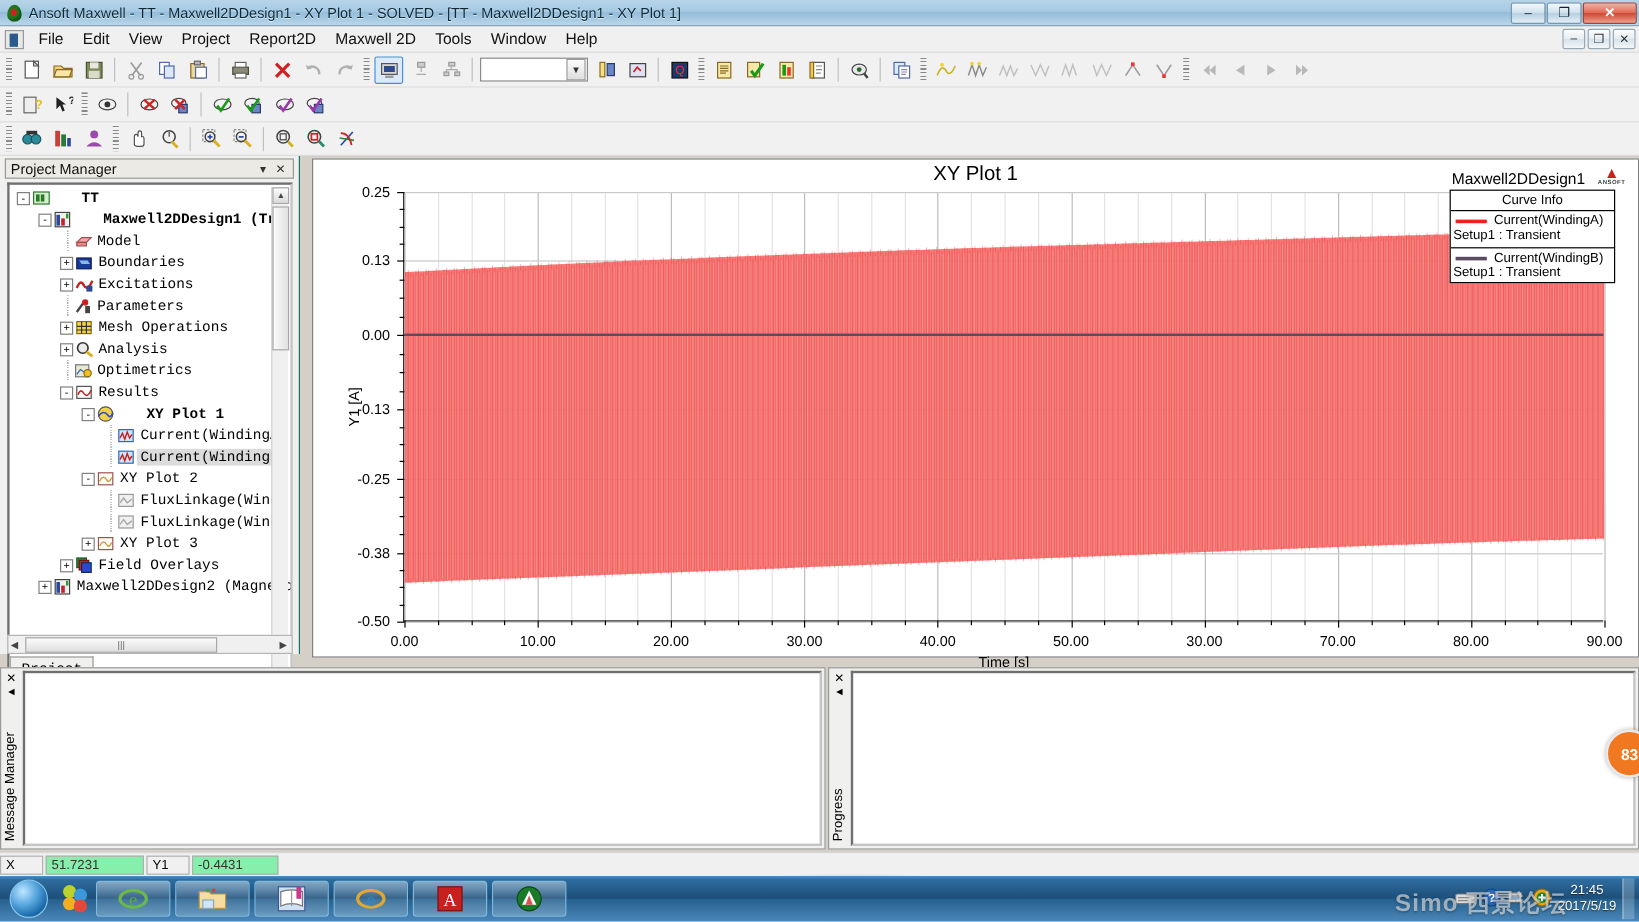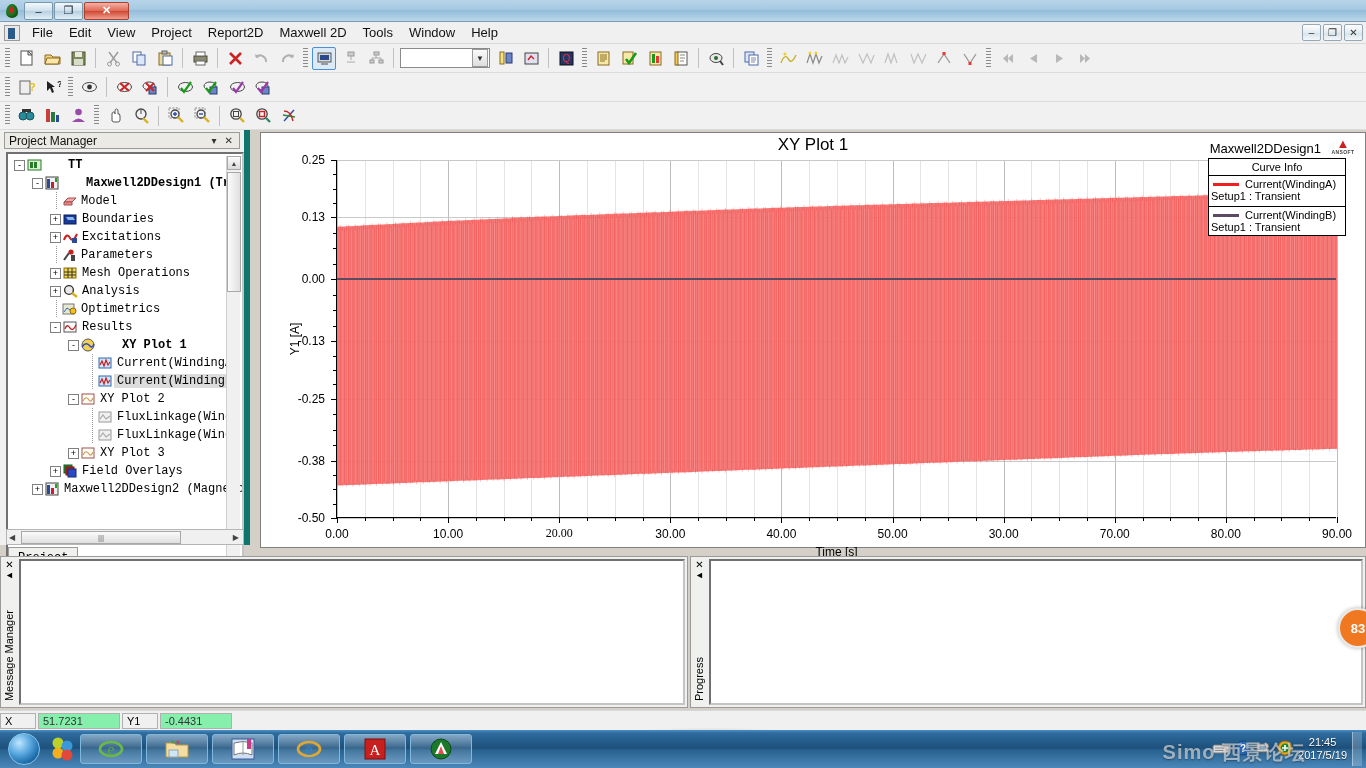--- a/index.html
+++ b/index.html
@@ -99,21 +99,21 @@
   .combo .arrow {
     width:16px;height:18px;margin-left:auto;margin-right:1px;
     background:linear-gradient(to bottom,#fbfbfb,#dedede);
     border:1px solid #9a9a9a; display:flex;align-items:center;justify-content:center;
     font-size:8px;color:#333;
   }
 
   
   .pm-panel {
     position:absolute; left:0; top:130px; width:250px; height:415px;
-    background:#f0f0ee; border-right:6px solid #0f766e;
+    background:#f0f0ee; border-right:1px solid #0f766e;
   }
   .pm-header {
     height:17px; display:flex; align-items:center;
     background:#eceae4; border:1px solid #9a9a9a; margin:2px 4px 0 4px;
     padding:0 2px;
   }
   .pm-title { font-size:12px; color:#111; flex:1 1 auto; padding-left:2px; }
   .pm-hicon { font-size:10px; color:#333; padding:0 4px; }
   .pm-tree-wrap {
     position:absolute; left:6px; top:22px; width:238px; height:470px;
@@ -309,20 +309,21 @@
 </style>
 </head>
 <body>
 
 <div id="app">
 
   <div class="titlebar">
     <div class="title-icon">
         <div class="drop"></div>
       </div>
+    <div class="title-text">Ansoft Maxwell - TT - Maxwell2DDesign1 - XY Plot 1 - SOLVED - [TT - Maxwell2DDesign1 - XY Plot 1]</div>
     <div class="win-btns">
       <div class="win-btn">–</div>
       <div class="win-btn">❐</div>
       <div class="win-btn close">✕</div>
     </div>
   </div>
 
   <div class="menubar">
     <div class="menu-sysicon"></div>
     <div class="menu-item">File</div>
@@ -1672,21 +1673,21 @@
             <line x1="992.52" x2="992.52" y1="35.28" y2="287.00"></line>
             <line x1="996.87" x2="996.87" y1="35.13" y2="286.88"></line>
           </g>
         </svg>
         <div class="zeroline" style="top: 118.333px; background: rgb(92, 74, 99);"></div>
         <div class="tick-x" style="left: 0px;"></div>
         <div class="xlab" style="left: 0px;">0.00</div>
         <div class="tick-x" style="left: 111.111px;"></div>
         <div class="xlab" style="left: 111.111px;">10.00</div>
         <div class="tick-x" style="left: 222.222px;"></div>
-        <div class="xlab" style="left: 222.222px; font-family: Liberation Serif, serif;">20.00</div>
+        <div class="xlab" style="left: 222.222px;">20.00</div>
         <div class="tick-x" style="left: 333.333px;"></div>
         <div class="xlab" style="left: 333.333px;">30.00</div>
         <div class="tick-x" style="left: 444.444px;"></div>
         <div class="xlab" style="left: 444.444px;">40.00</div>
         <div class="tick-x" style="left: 555.556px;"></div>
         <div class="xlab" style="left: 555.556px;">50.00</div>
         <div class="tick-x" style="left: 666.667px;"></div>
         <div class="xlab" style="left: 666.667px;">30.00</div>
         <div class="tick-x" style="left: 777.778px;"></div>
         <div class="xlab" style="left: 777.778px;">70.00</div>

